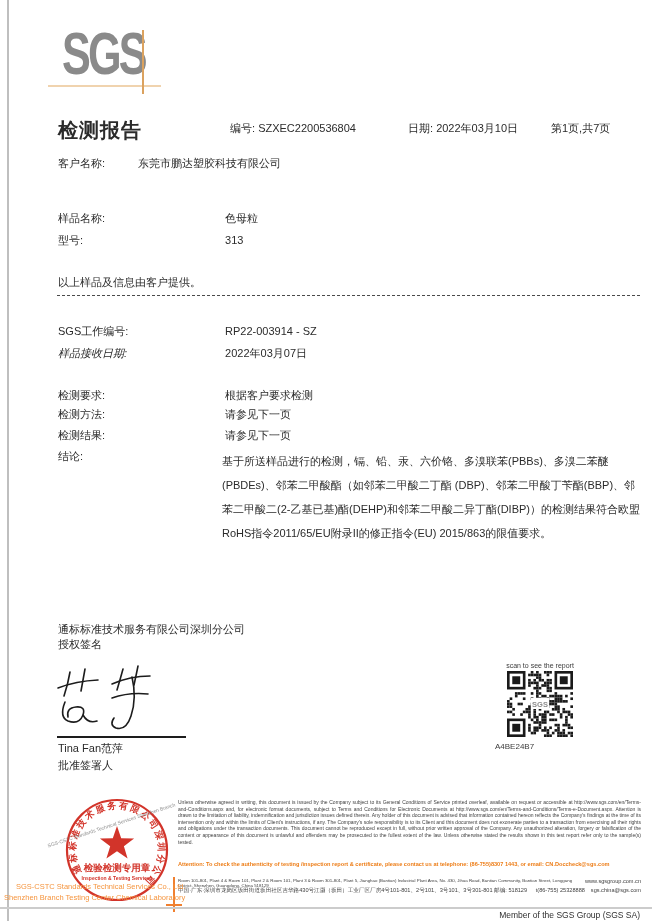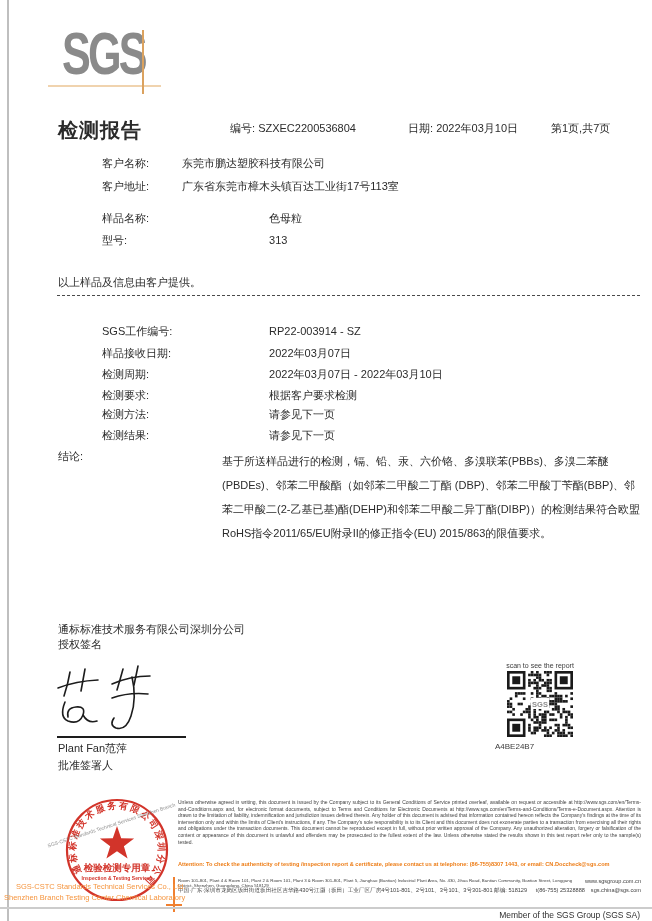--- a/index.html
+++ b/index.html
@@ -19,21 +19,21 @@
     transform:scaleX(0.72); transform-origin:left top; line-height:56px;
   }
   .logo-hline { position:absolute; left:48px; top:85px; width:113px; height:2px; background:#f0d3ae; }
   .logo-vline { position:absolute; left:142px; top:30px; width:2px; height:64px; background:#dba25f; }
 
   
   .report-title { position:absolute; left:58px; top:117px; font-size:20px; font-weight:bold; letter-spacing:1px; }
   .hdr { position:absolute; top:121px; font-size:11px; }
 
   .row { position:absolute; font-size:11px; white-space:nowrap; }
-  .lbl { display:inline-block;margin-left:44px; }
+  .lbl { display:inline-block; }
   .val {}
 
   .dashline { position:absolute; left:57px; top:295px; width:583px; border-top:1.3px dashed #4a4a4a; }
 
   .concl { position:absolute; left:222px; top:449px; width:422px; font-size:11px; line-height:24px; white-space:normal; text-align:left; }
 
   
   .sig-company { position:absolute; left:58px; top:622px; font-size:11px; }
   .sig-auth { position:absolute; left:58px; top:637px; font-size:11px; }
   .sig-svg { position:absolute; left:52px; top:664px; }
@@ -96,48 +96,40 @@
   <div class="hdr" style="left:408px;">
     <span>日期:</span>
     <span>2022年03月10日</span>
   </div>
   <div class="hdr" style="left:551px;">第1页,共7页</div>
 
   <div class="row" style="left:58px; top:156px;">
     <span class="lbl" style="width:77px;">客户名称:</span>
     <span class="val">东莞市鹏达塑胶科技有限公司</span>
   </div>
-  <div class="row" style="left:58px; top:179px;">
-    <span class="lbl" style="width:77px;">客户地址:</span>
-    <span class="val">广东省东莞市樟木头镇百达工业街17号113室</span>
-  </div>
 
   <div class="row" style="left:58px; top:211px;">
     <span class="lbl" style="width:164px;">样品名称:</span>
     <span class="val">色母粒</span>
   </div>
   <div class="row" style="left:58px; top:233px;">
     <span class="lbl" style="width:164px;">型号:</span>
     <span class="val">313</span>
   </div>
   <div class="row" style="left:58px; top:275px;">以上样品及信息由客户提供。</div>
 
   <div class="dashline"></div>
 
   <div class="row" style="left:58px; top:324px;">
     <span class="lbl" style="width:164px;">SGS工作编号:</span>
     <span class="val">RP22-003914 - SZ</span>
   </div>
   <div class="row" style="left:58px; top:346px;">
-    <span class="lbl" style="width:164px;">样品接收日期:</span>
+    <span class="lbl" style="width:164px;font-style:italic;">样品接收日期:</span>
     <span class="val">2022年03月07日</span>
-  </div>
-  <div class="row" style="left:58px; top:367px;">
-    <span class="lbl" style="width:164px;">检测周期:</span>
-    <span class="val">2022年03月07日 - 2022年03月10日</span>
   </div>
   <div class="row" style="left:58px; top:388px;">
     <span class="lbl" style="width:164px;">检测要求:</span>
     <span class="val">根据客户要求检测</span>
   </div>
   <div class="row" style="left:58px; top:428px;">
     <span class="lbl" style="width:164px;">检测结果:</span>
     <span class="val">请参见下一页</span>
   </div>
   <div class="row" style="left:58px; top:407px;">
@@ -157,21 +149,21 @@
       <path d="M13,38 Q7,53 16,57 Q27,61 31,51 Q34,42 24,43 Q14,44 16,53"></path>
       <path d="M31,51 Q36,60 45,57"></path>
       <path d="M60,20 Q78,12 98,12"></path>
       <path d="M71,5 Q68,16 65,26"></path>
       <path d="M86,2 Q84,12 82,21"></path>
       <path d="M60,34 Q77,28 96,30"></path>
       <path d="M80,13 Q85,34 79,52 Q74,67 64,64 Q57,61 62,54"></path>
     </g>
   </svg>
   <div class="sig-line"></div>
-  <div class="sig-name">Plant Fan范萍</div>
+  <div class="sig-name">Tina Fan范萍</div>
   <div class="sig-role">批准签署人</div>
 
   <div class="qr-caption">scan to see the report</div>
   <div class="qr-box">
     <svg id="qr-svg" width="66" height="66" viewBox="0 0 66 66">
       <rect x="0" y="0" width="66" height="66" fill="#ffffff"></rect>
       <g id="qr-cells" fill="#1a1a1a">
           <rect x="23.76" y="0.00" width="2.64" height="2.64"></rect>
           <rect x="29.04" y="0.00" width="2.64" height="2.64"></rect>
           <rect x="36.96" y="0.00" width="2.64" height="2.64"></rect>

